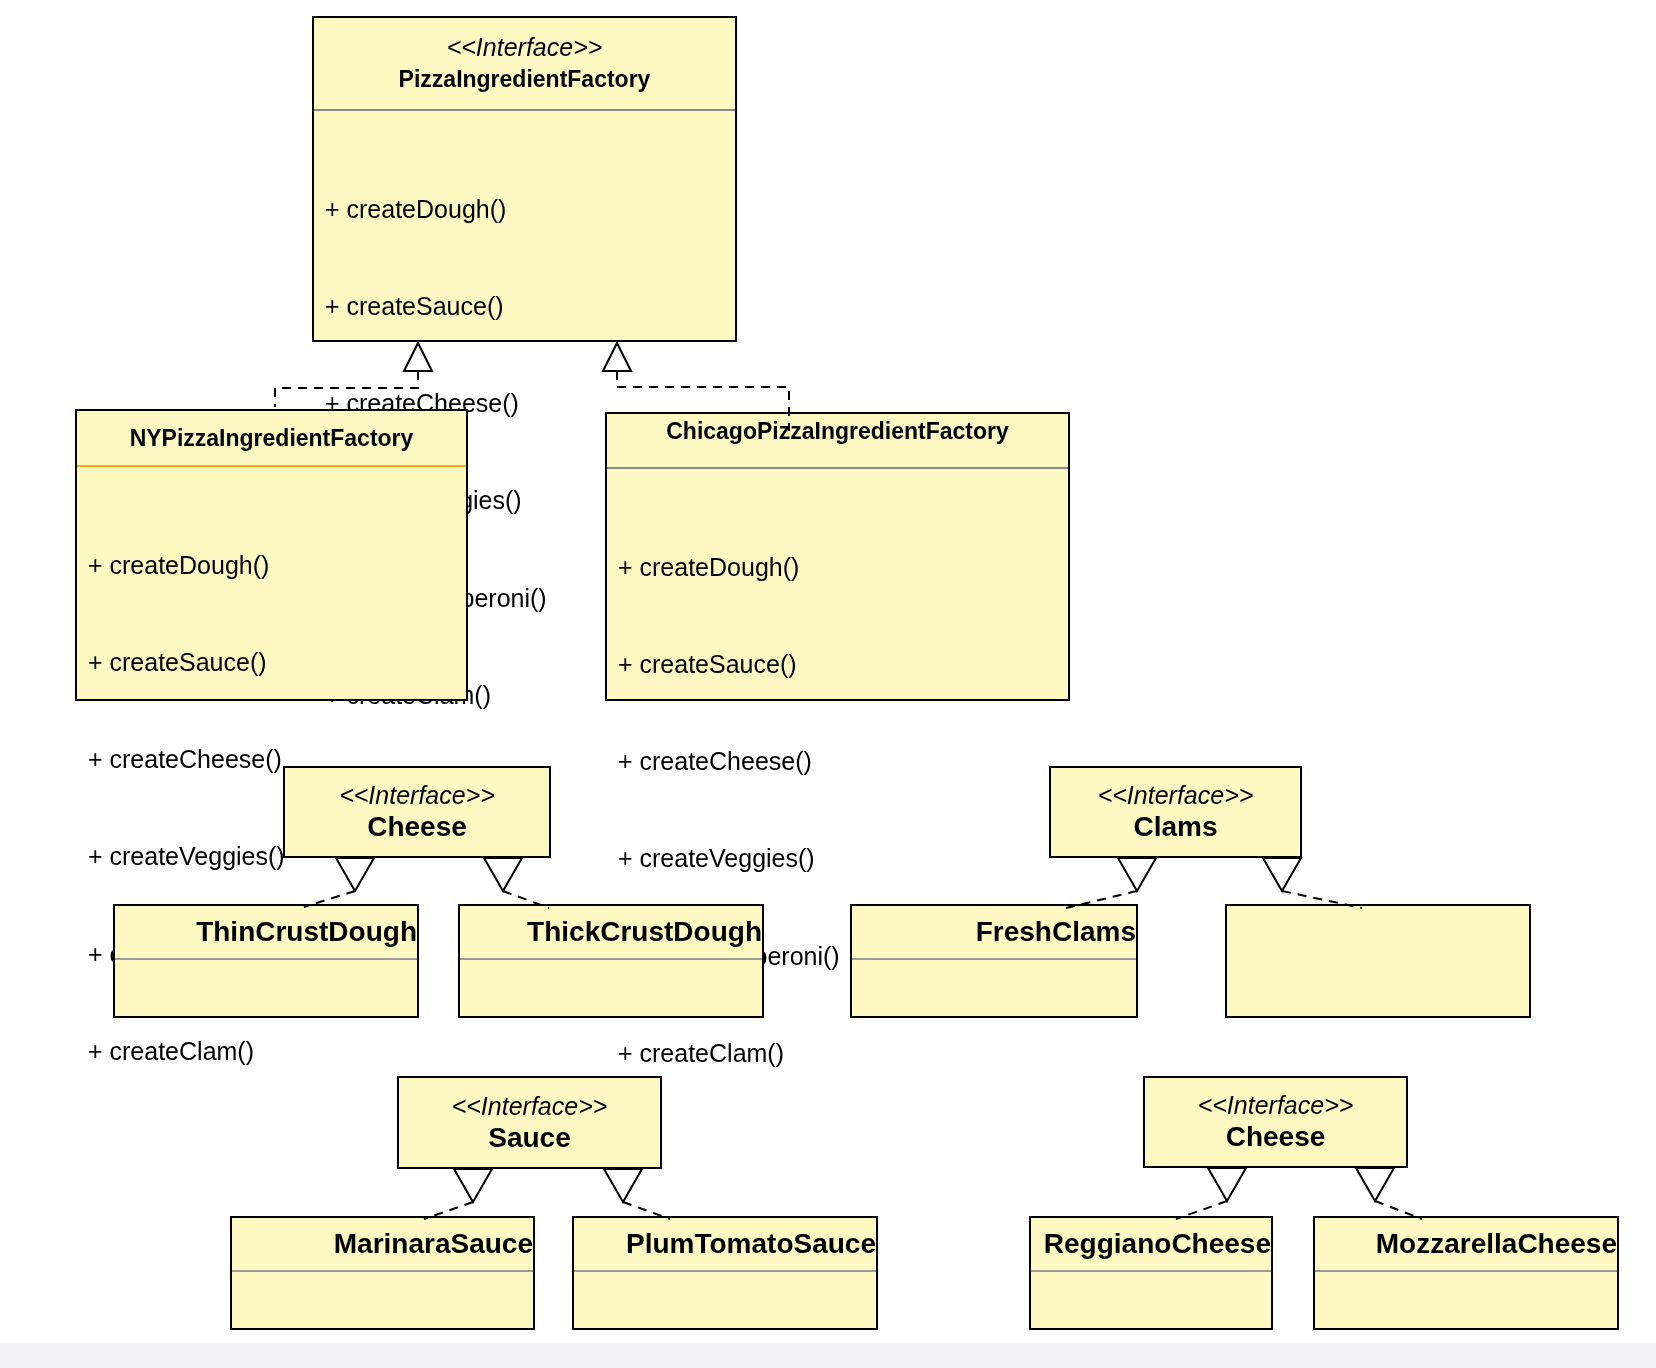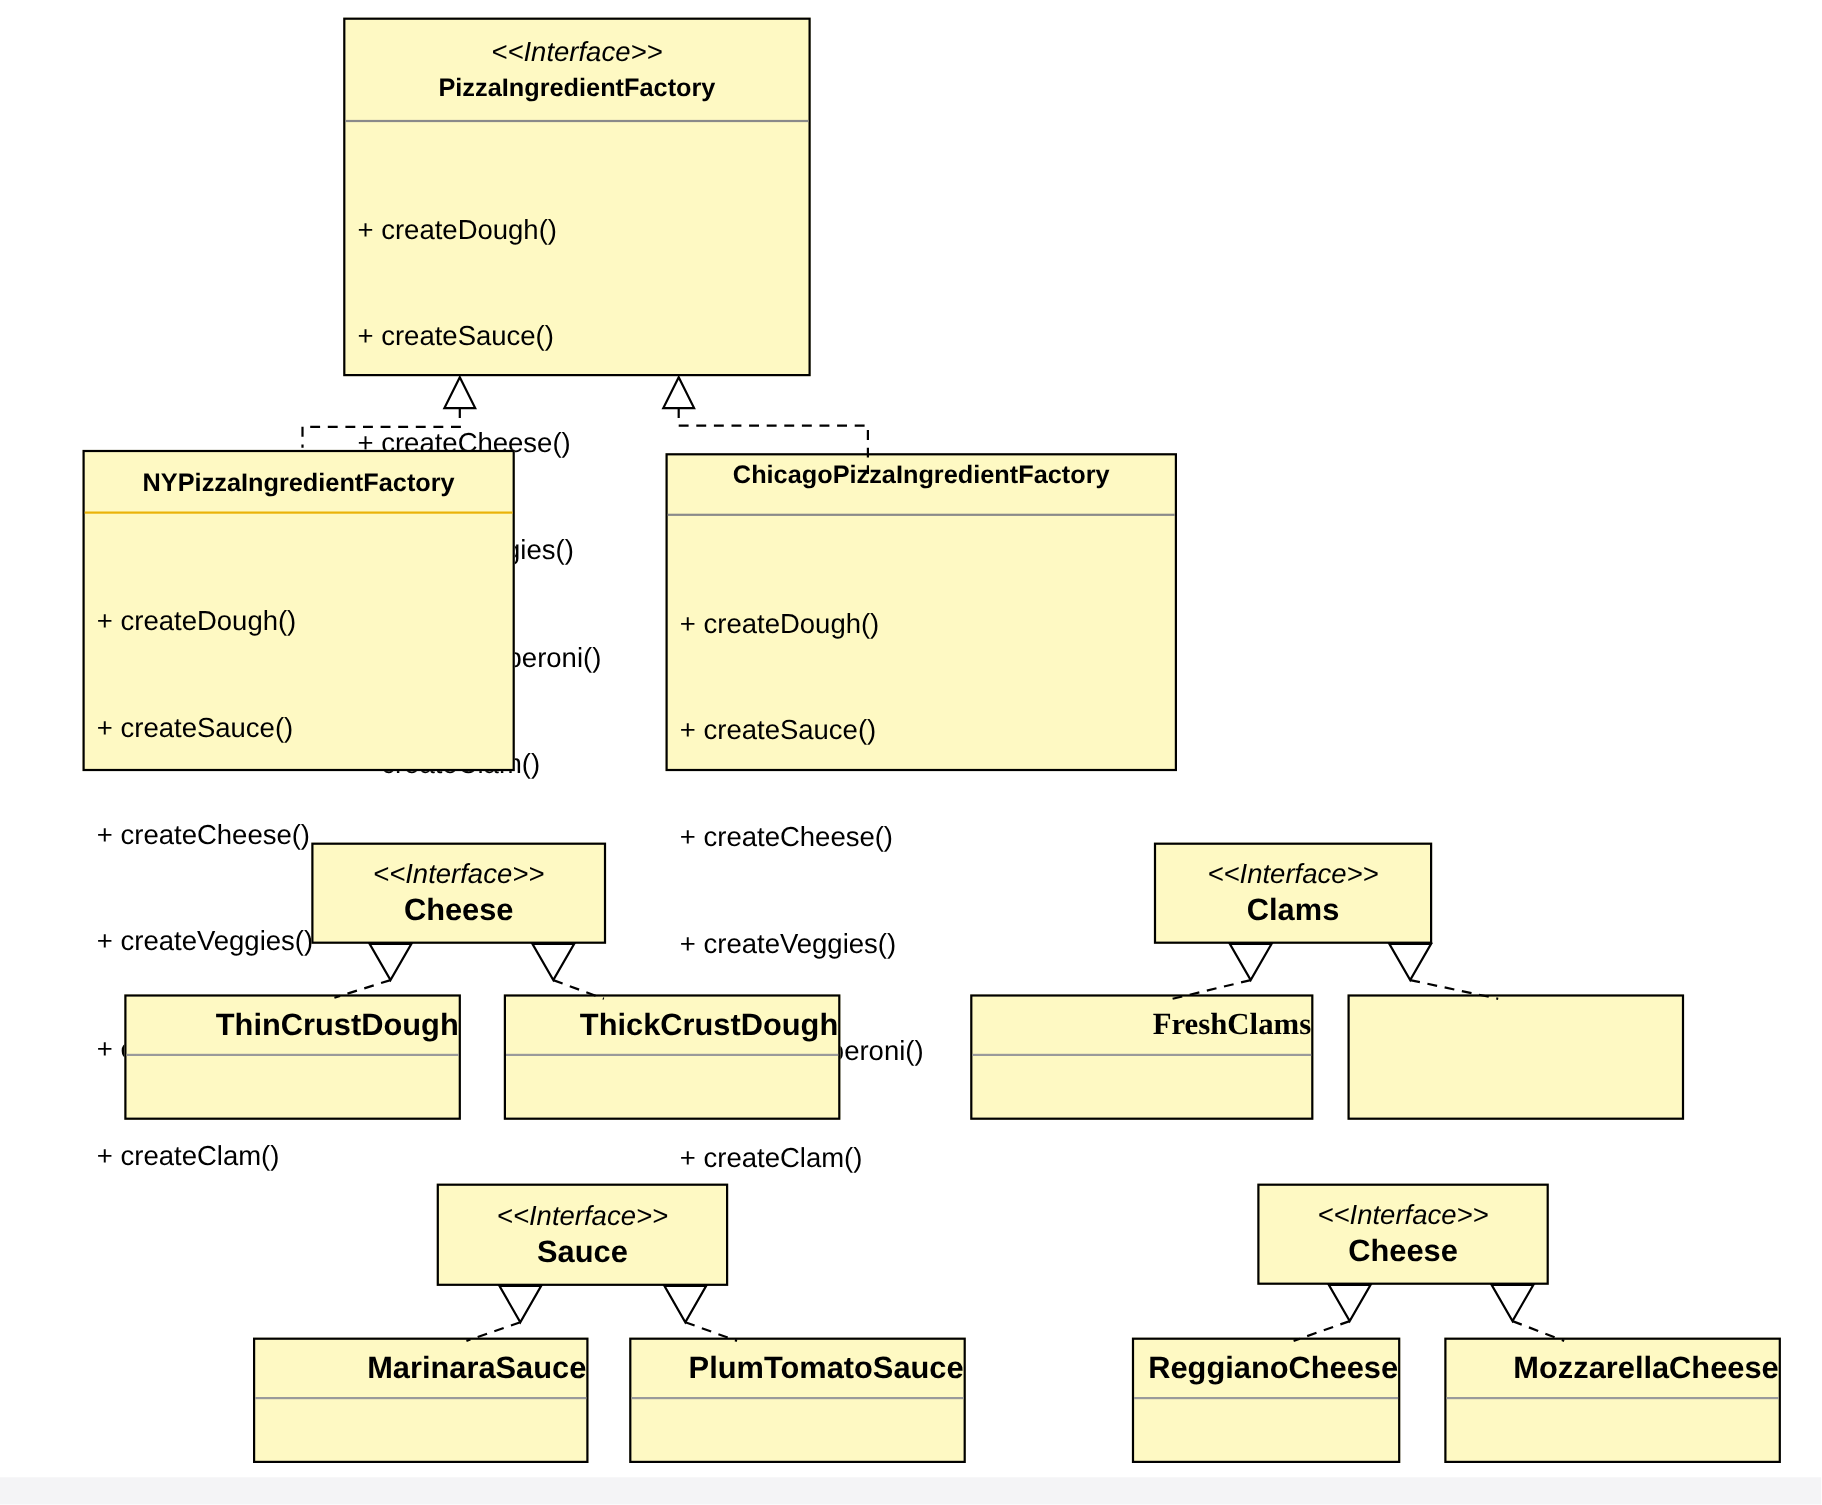--- a/index.html
+++ b/index.html
@@ -22,21 +22,21 @@
   #box-pif{left:312px; top:16px; width:425px; height:326px;}
   #box-ny{left:75px; top:409px; width:393px; height:292px;}
   #box-ny .head{height:54px; border-bottom:2px solid #eab308; display:flex; align-items:center; justify-content:center;}
   #box-chicago{left:605px; top:412px; width:465px; height:289px;}
   #box-chicago .head{height:53px; border-bottom:2px solid #8a8a8a; display:flex; align-items:flex-start; justify-content:center;}
 
   #box-dough{left:283px; top:766px; width:268px; height:92px;}
   #box-thin{left:113px; top:904px; width:306px; height:114px;}
   #box-thick{left:458px; top:904px; width:306px; height:114px;}
   #box-clams{left:1049px; top:766px; width:253px; height:92px;}
-  #box-fresh{left:882px; top:904px; width:312px; height:114px;font-family:Liberation Serif, serif;}
+  #box-fresh{left:850px; top:904px; width:288px; height:114px;}
   #box-frozen{left:1225px; top:904px; width:306px; height:114px;}
   #box-sauce{left:397px; top:1076px; width:265px; height:93px;}
   #box-marinara{left:230px; top:1216px; width:305px; height:114px;}
   #box-plum{left:572px; top:1216px; width:306px; height:114px;}
   #box-cheese{left:1143px; top:1076px; width:265px; height:92px;}
   #box-reggiano{left:1029px; top:1216px; width:244px; height:114px;}
   #box-mozzarella{left:1313px; top:1216px; width:306px; height:114px;}
 
   #connector-layer{position:absolute; left:0; top:0; pointer-events:none;}
   #bottom-strip{position:absolute; left:0; top:1343px; width:1656px; height:25px; background:#f4f4f6;}

